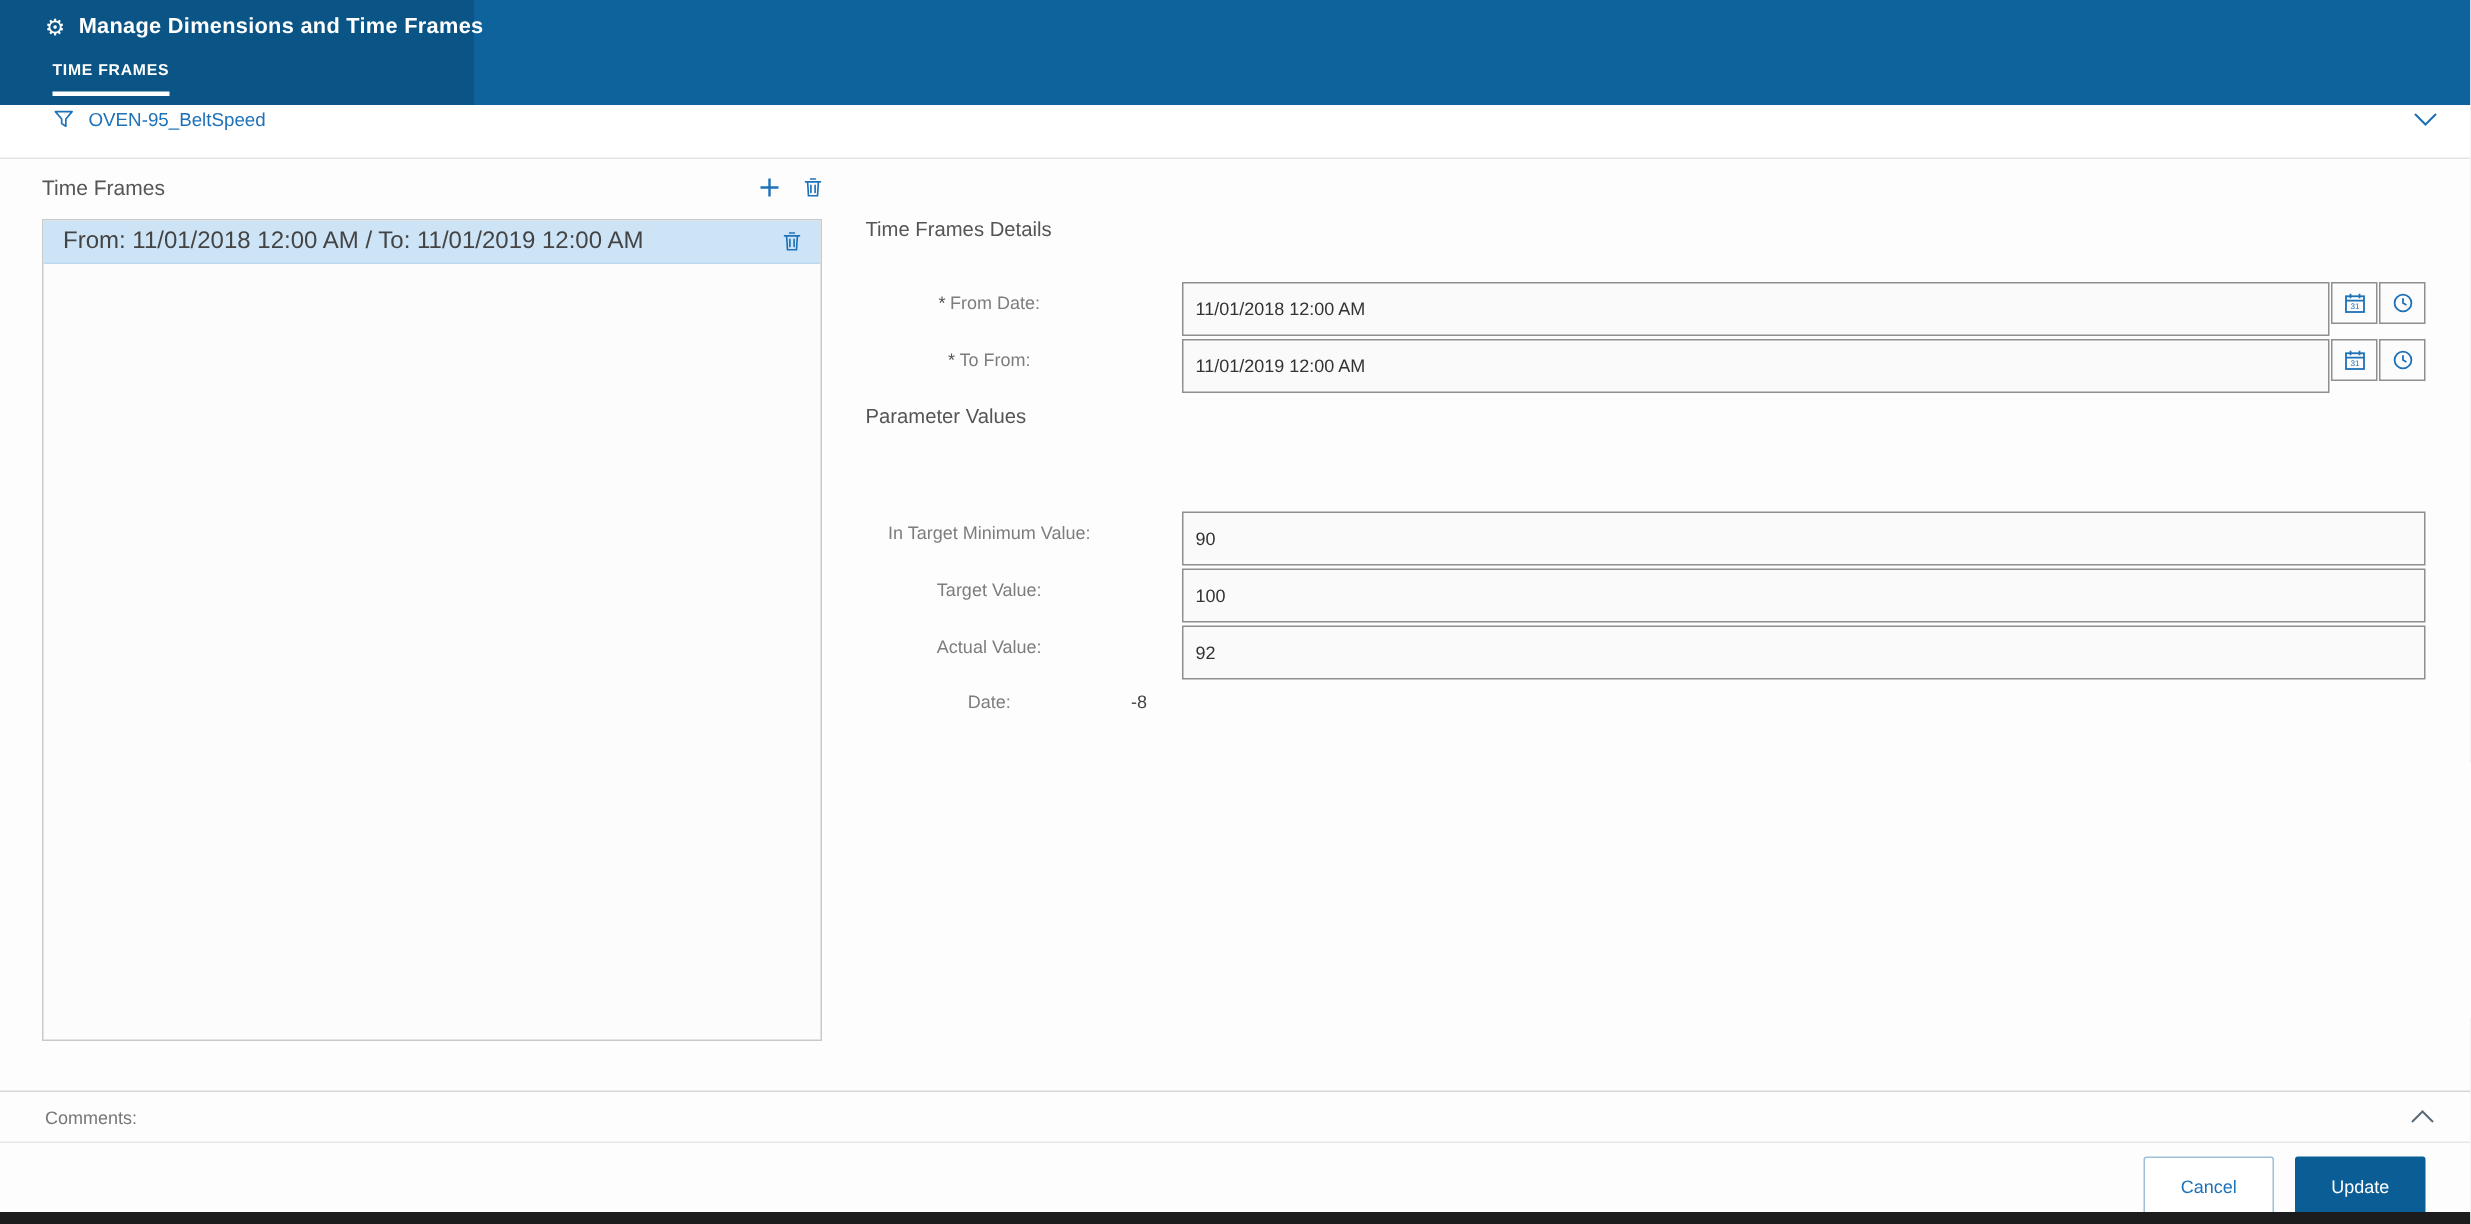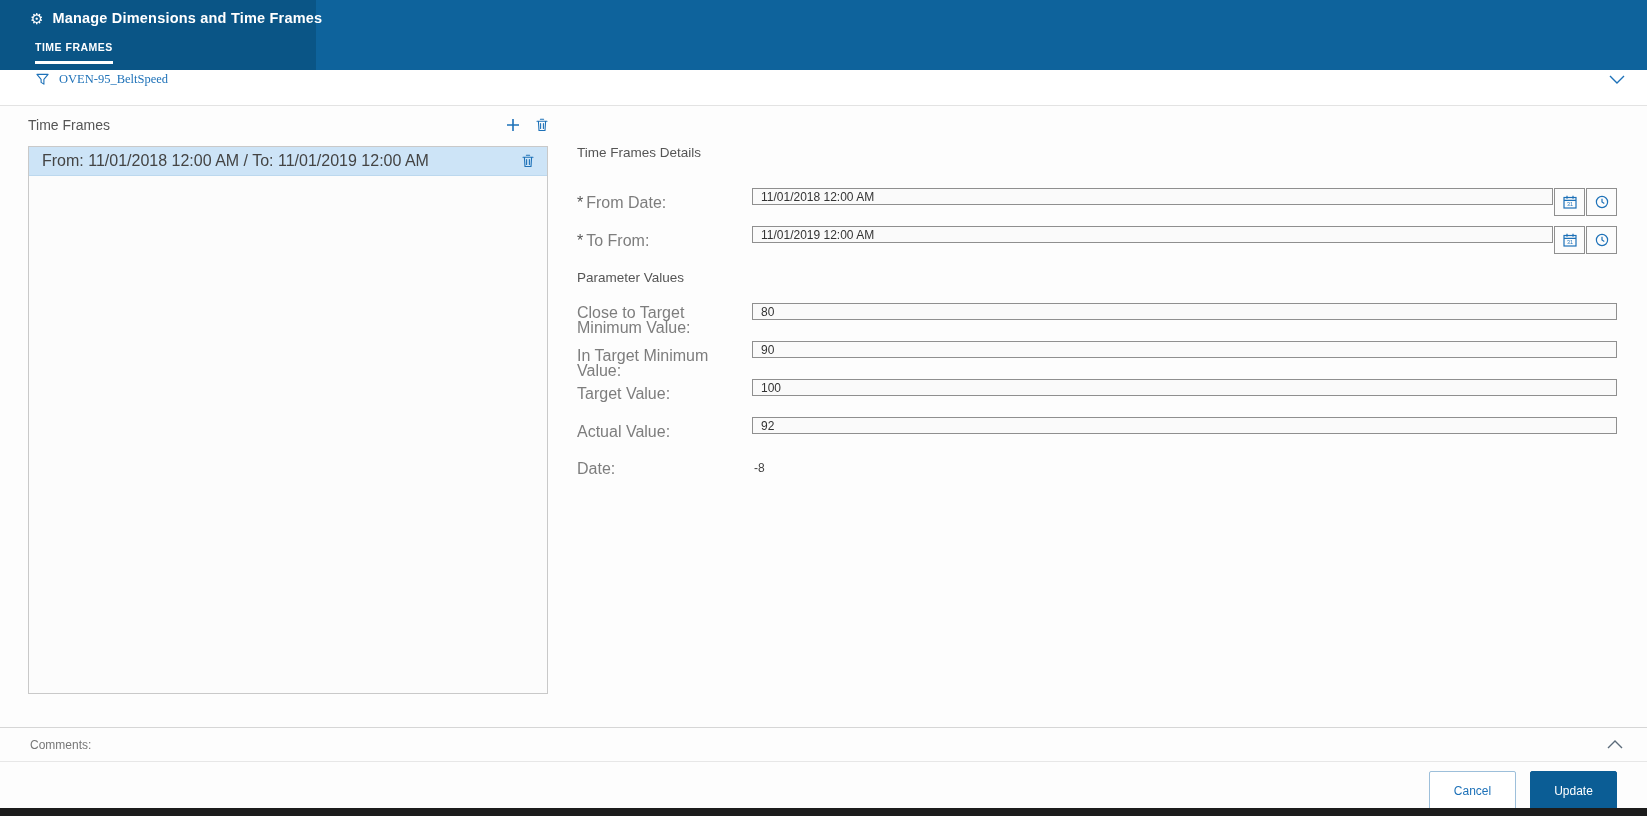--- a/index.html
+++ b/index.html
@@ -11,46 +11,46 @@
   .topbar-left { position:absolute; top:0; left:0; width:316px; height:70px; background:var(--header-blue-dark,#0a5586); }
   .title-row { position:absolute; top:10px; left:30px; display:flex; align-items:center; gap:9px; color:#fff; z-index:2; }
   .title-row h1 { font-size:14.5px; font-weight:bold; margin:0; letter-spacing:0.2px; }
   .gear { font-size:15px; line-height:1; color:#fff; }
   .tab { position:absolute; left:35px; top:41px; color:#fff; font-size:10.5px; font-weight:bold;
          letter-spacing:0.5px; padding-bottom:8px; border-bottom:3px solid #ffffff; cursor:pointer; z-index:2; }
 
   
   .dimension-bar { position:absolute; top:70px; left:0; width:100%; height:36px; background:#ffffff;
                    border-bottom:1px solid #e3e3e3; display:flex; align-items:center;
-                   padding:0 22px 16px 36px; box-sizing:border-box;font-family:Liberation Serif, serif; }
+                   padding:0 22px 16px 36px; box-sizing:border-box; }
   .dim-link { color:var(--accent-blue,#1d71b8); font-size:12.5px; margin-left:10px; text-decoration:none; cursor:pointer; }
   .dim-chev { margin-left:auto; display:flex; cursor:pointer; }
 
   
   .tf-head { position:absolute; top:117px; left:28px; width:520px; display:flex; align-items:center; }
   .tf-title { font-size:14px; color:#555; flex:1; }
   .tf-head .icon { cursor:pointer; display:flex; }
   .tf-head .icon.plus { margin-right:16px; }
   .tf-list { position:absolute; top:146px; left:28px; width:520px; height:548px; border:1px solid #c9c9c9;
              background:#fcfcfc; box-sizing:border-box; overflow:hidden; }
   .tf-row { height:29px; display:flex; align-items:center; padding:0 13px; font-size:16px; color:#444;
             box-sizing:border-box; cursor:pointer; }
   .tf-row.selected { background:var(--selected-row,#cde4f7); border-bottom:1px solid #bcd8ee; }
   .tf-row .trash { margin-left:auto; display:flex; cursor:pointer; }
 
   
   .section-title { position:absolute; left:577px; font-size:13.5px; color:#555; }
   .form-row { position:absolute; left:577px; right:30px; display:flex; align-items:flex-start; }
-  .form-label { width:165px; text-align:left; font-size:16px; color:#7d7d7d; line-height:15px; padding-top:7px; }
+  .form-label { width:165px; text-align:center; font-size:12px; color:#7d7d7d; line-height:15px; padding-top:7px; }
   .form-label.two-line { padding-top:2px; }
   .form-label.plain { padding-top:0; }
   .req { color:#555; margin-right:3px; }
   .form-field { flex:1; margin-left:10px; display:flex; }
-  input.text { flex:1; height:17px; box-sizing:border-box; border:1px solid #8f8f8f; background:#fafafa;
-               font:12px "Liberation Sans", sans-serif; color:#333; padding:0 8px; outline:none; }
+  input.text { flex:1; height:36px; box-sizing:border-box; border:1px solid #8f8f8f; background:#fafafa;
+               font:12px "Liberation Sans", sans-serif; color:#333; padding:0 8px; outline:none;margin-left:36px; }
   .icon-btn { width:31px; height:28px; box-sizing:border-box; border:1px solid #8f8f8f; background:#fcfcfc;
               margin-left:1px; display:flex; align-items:center; justify-content:center; padding:0; cursor:pointer; }
   .delta-value { font-size:12px; color:#444; margin-left:12px; line-height:15px; }
 
   
   .comments-bar { position:absolute; top:727px; left:0; width:100%; height:34px; border-top:1px solid #d6d6d6;
                   display:flex; align-items:center; padding:0 24px 0 30px; box-sizing:border-box; background:#fdfdfd;gap:48px; }
   .comments-label { font-size:12px; color:#777; }
   .comments-chev { margin-left:auto; display:flex; cursor:pointer; }
 
@@ -159,26 +159,20 @@
         <svg viewBox="0 0 14 14" width="14" height="14">
             <circle cx="7" cy="7" r="5.6" fill="none" stroke="#1d71b8" stroke-width="1.2"></circle>
             <path d="M7 3.8V7l2.3 1.4" stroke="#1d71b8" stroke-width="1.2" fill="none"></path>
           </svg>
       </button>
     </div>
   </div>
 
   <div class="section-title" style="top:270px">Parameter Values</div>
 
-  <div class="form-row" style="top:303px">
-    <label class="form-label two-line">Close to Target Minimum Value:</label>
-    <div class="form-field">
-      <input class="text" type="text" value="80" style="">
-    </div>
-  </div>
 
   <div class="form-row" style="top:341px">
     <label class="form-label">In Target Minimum Value:</label>
     <div class="form-field">
       <input class="text" type="text" value="90" style="">
     </div>
   </div>
 
   <div class="form-row" style="top:379px">
     <label class="form-label">Target Value:</label>

